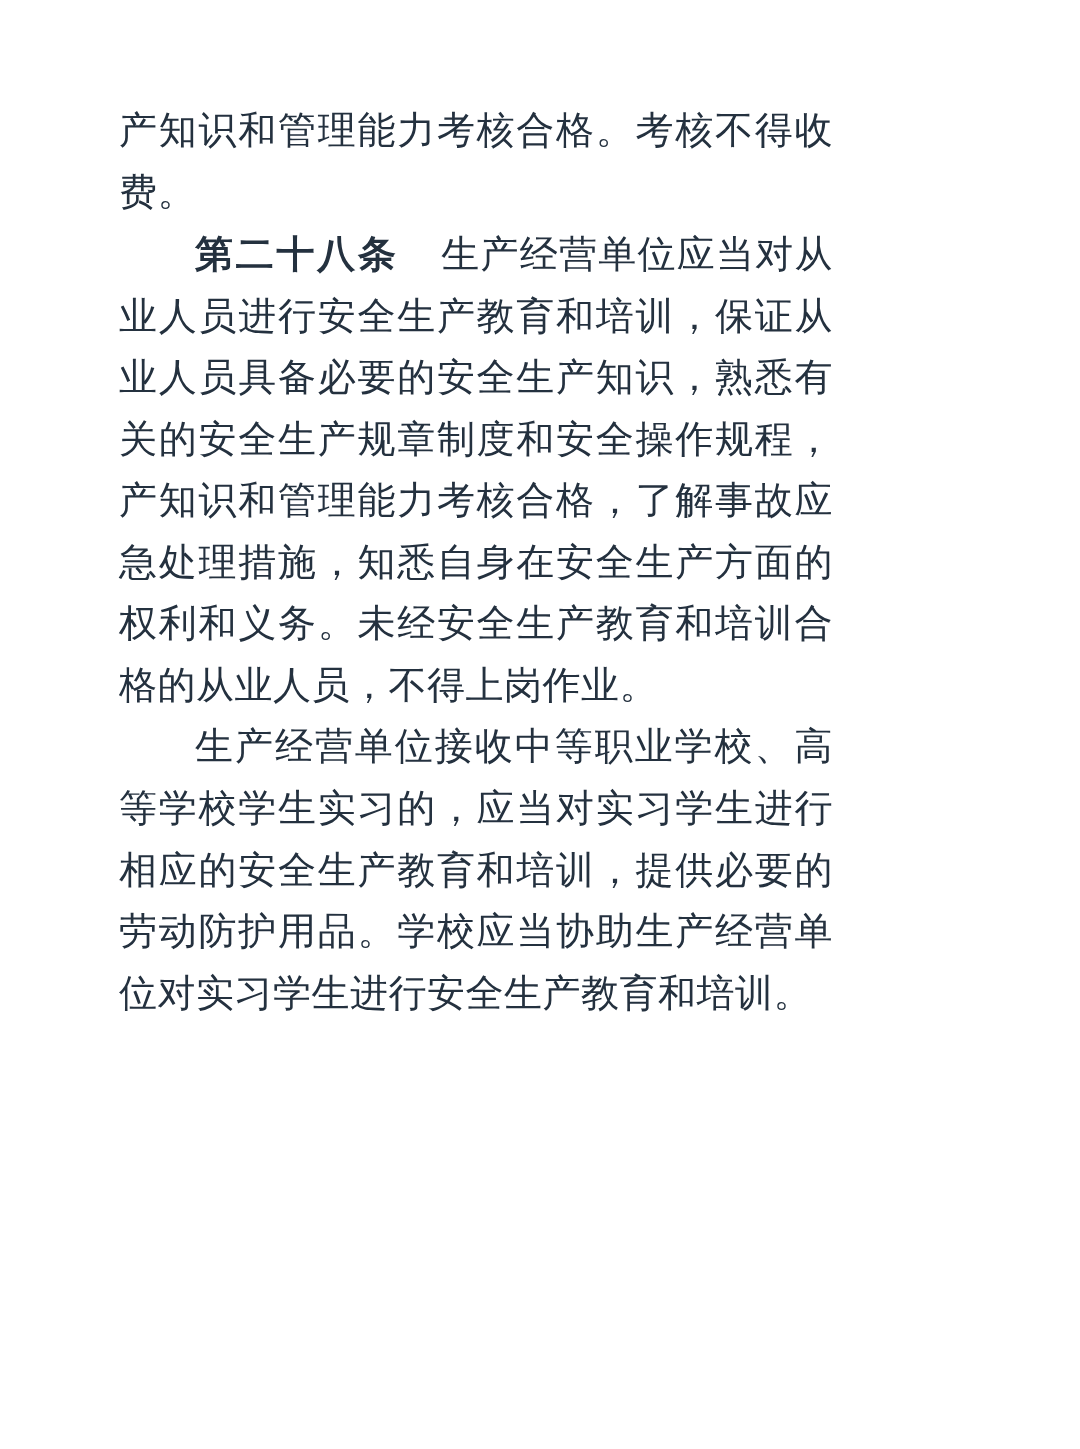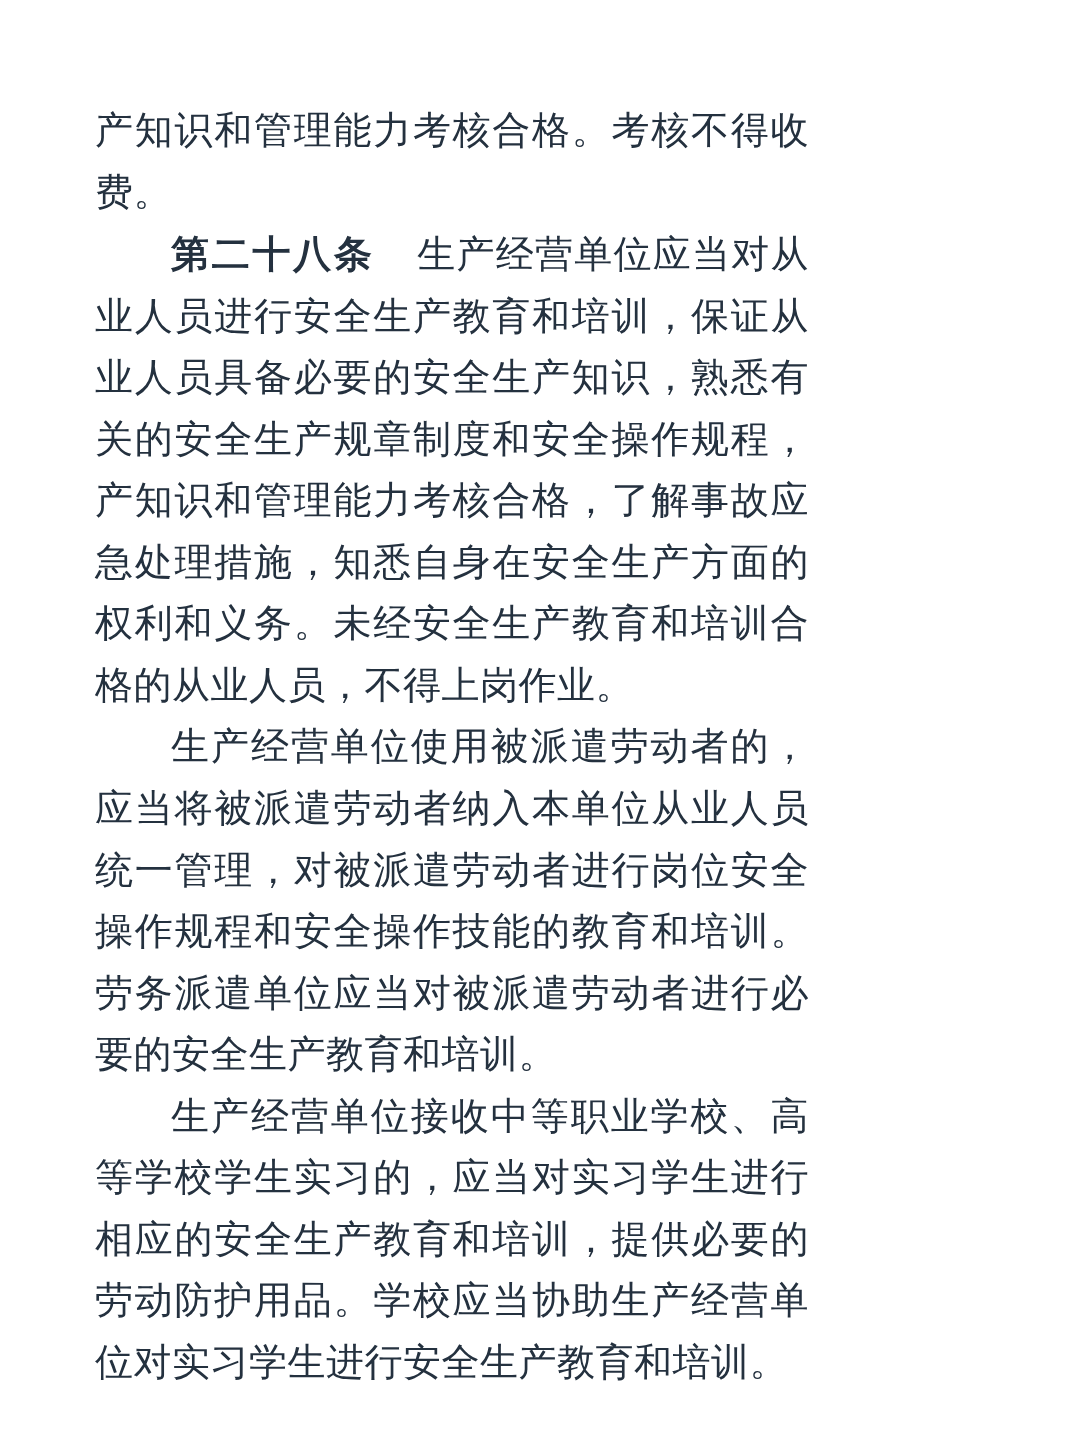--- a/index.html
+++ b/index.html
@@ -13,20 +13,21 @@
     font-family: "DejaVu Serif", "Liberation Serif", serif;
     color: #1a2a3a;
     overflow: hidden;
   }
   .page {
     position: relative;
     width: 904px;
     height: 1449px;
     box-sizing: border-box;
     padding: 100px 95px 16px 95px;
+    margin-left: 24px;
   }
   .doc-body {
     font-size: 38px;
     line-height: 1.62;
     color: #24313f;
     letter-spacing: 0.5px;
     text-align: justify;
     text-justify: inter-ideograph;
   }
   .para {
@@ -53,22 +54,19 @@
 
     <p class="para">
       <span>产知识和管理能力考核合格。考核不得收费。</span>
     </p>
 
 
     <p class="para indent">
       <span class="article-label">第二十八条</span><span class="article-gap"></span><span>生产经营单位应当对从业人员进行安全生产教育和培训，保证从业人员具备必要的安全生产知识，熟悉有关的安全生产规章制度和安全操作规程，产知识和管理能力考核合格，了解事故应急处理措施，知悉自身在安全生产方面的权利和义务。未经安全生产教育和培训合格的从业人员，不得上岗作业。</span>
     </p>
 
-    <p class="para indent">
-      <span>生产经营单位使用被派遣劳动者的，应当将被派遣劳动者纳入本单位从业人员统一管理，对被派遣劳动者进行岗位安全操作规程和安全操作技能的教育和培训。劳务派遣单位应当对被派遣劳动者进行必要的安全生产教育和培训。</span>
-    </p>
 
     <p class="para indent">
       <span>生产经营单位接收中等职业学校、高等学校学生实习的，应当对实习学生进行相应的安全生产教育和培训，提供必要的劳动防护用品。学校应当协助生产经营单位对实习学生进行安全生产教育和培训。</span>
     </p>
 
   </div>
 </div>
 
 </body></html>

